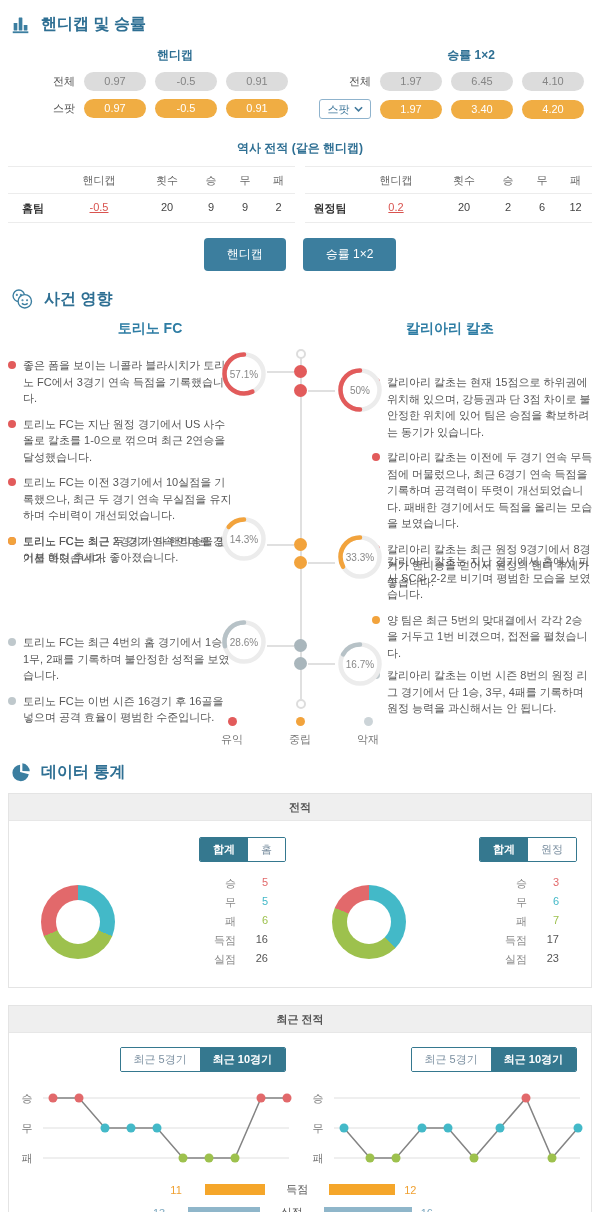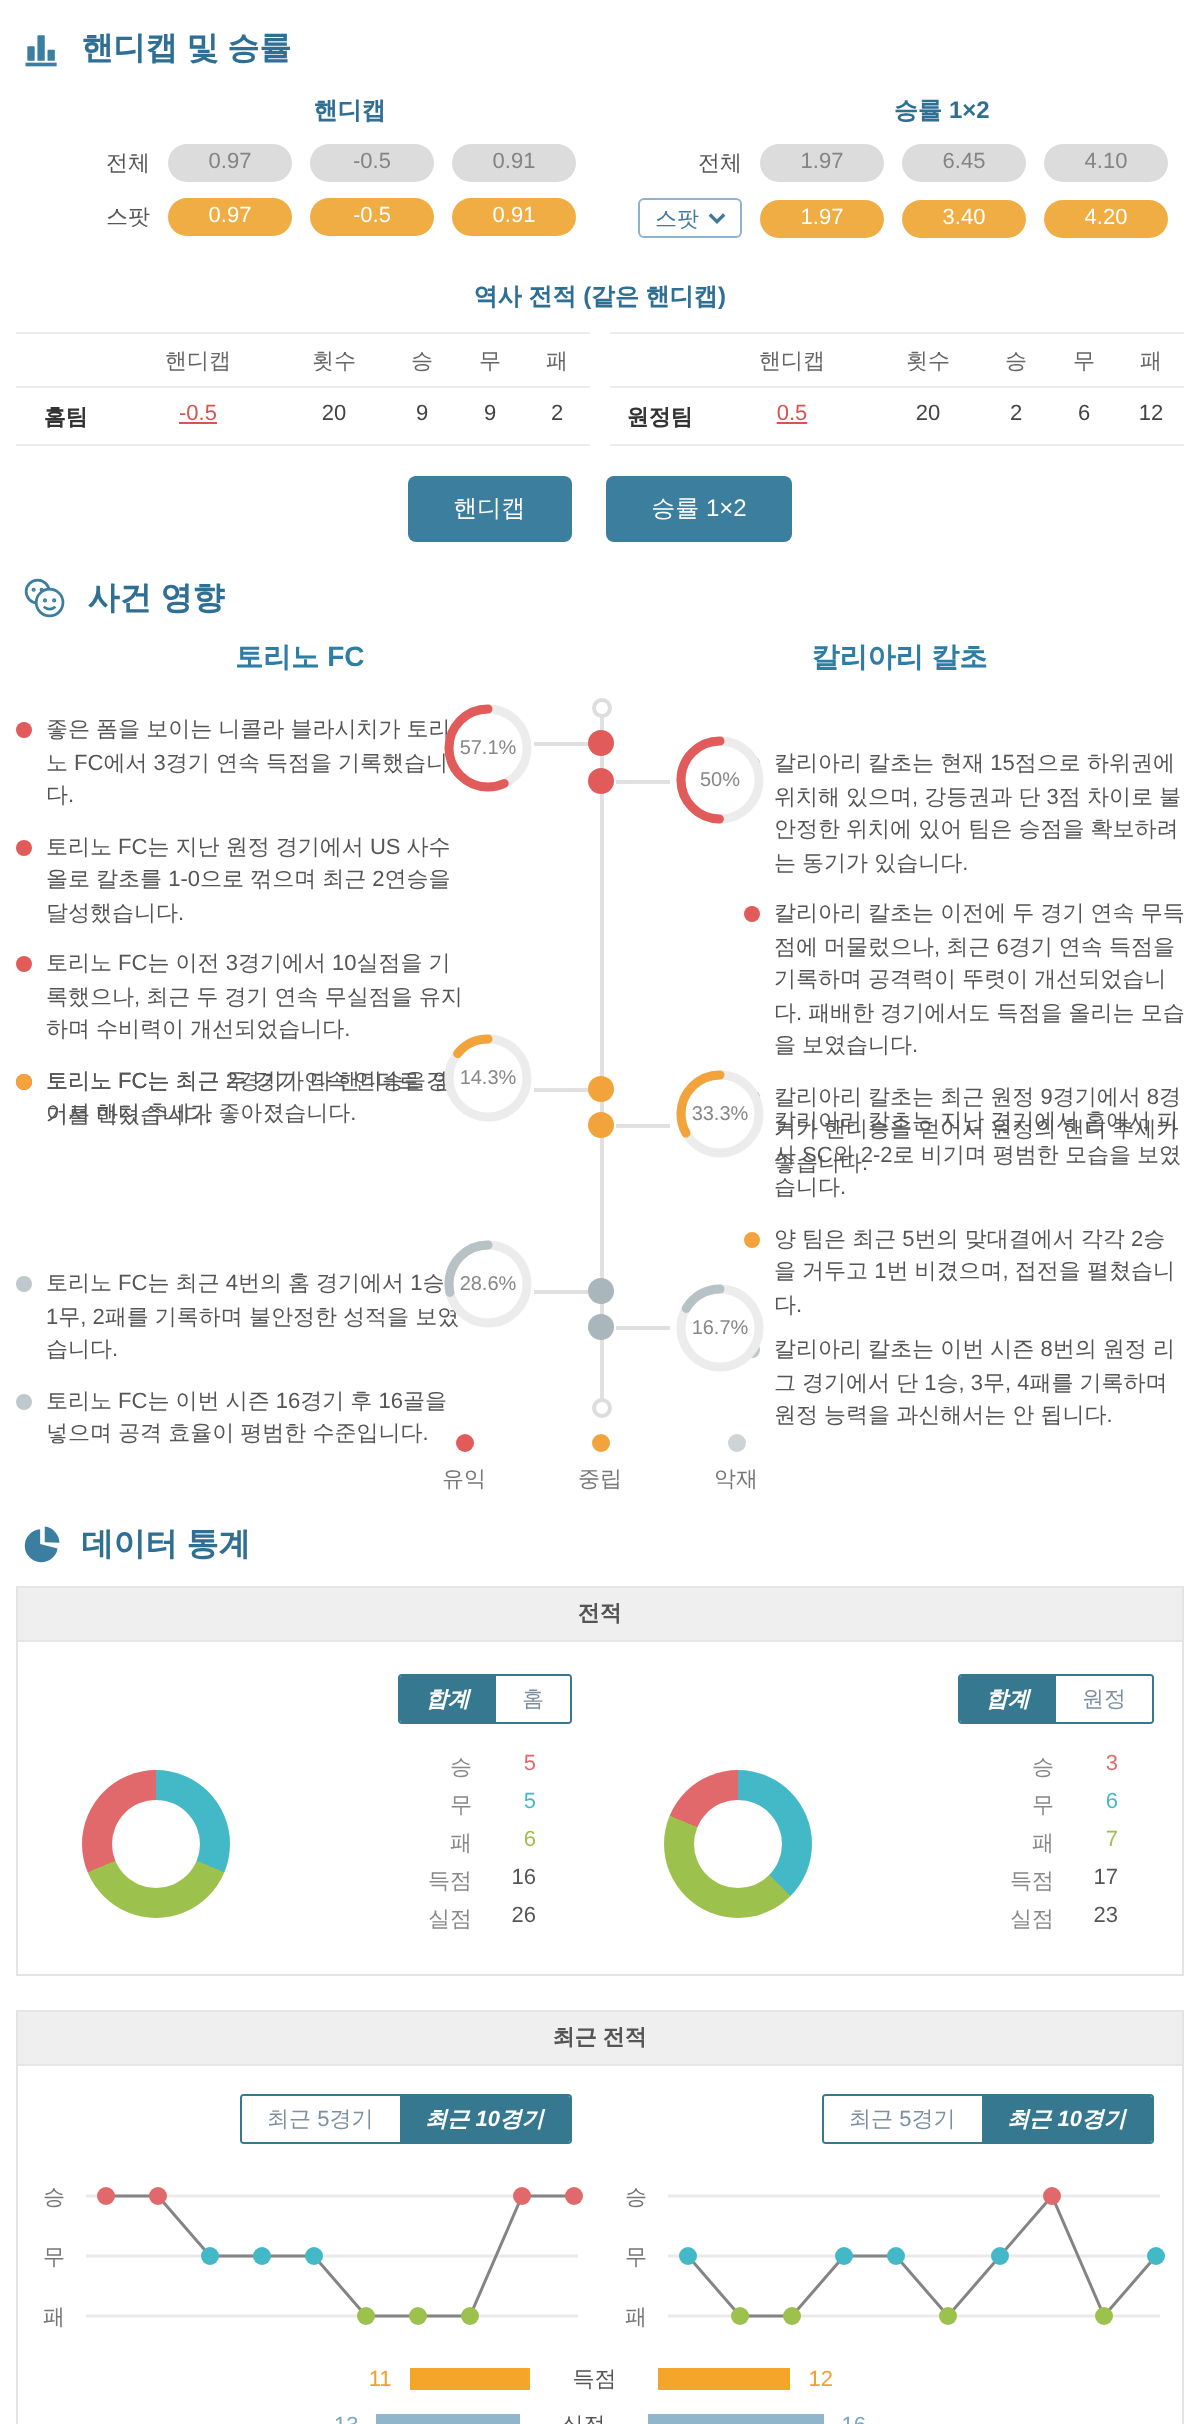--- a/index.html
+++ b/index.html
@@ -64,36 +64,36 @@
   .dot.benefit { background: #e25b5b; } .dot.neutral { background: #f2a33c; } .dot.bad { background: #ccd4d8; }
 
   
   .panel { margin: 6px 8px 17px; border: 1px solid #e4e4e4; }
   .panel-head { background: #efefef; height: 27px; line-height: 27px; text-align: center; font-size: 11px; color: #555; font-weight: bold; border-bottom: 1px solid #e7e7e7; }
   .record-body { display: flex; padding: 10px 0 16px; }
   .half { width: 50%; }
   .toggle-row { display: flex; justify-content: flex-end; padding-right: 14px; margin-top: 6px; }
   .toggle { display: flex; border: 1px solid #35788f; border-radius: 2px; overflow: hidden; }
   .tbtn { font-size: 11px; padding: 4px 13px; background: #fff; color: #7b8fa0; cursor: pointer; white-space: nowrap; }
-  .tbtn.sel { background: #35788f; color: #fff; font-weight: bold; font-style: italic; }
+  .tbtn.sel { background: #35788f; color: #fff; font-weight: bold; }
   .donut-row { display: flex; align-items: center; margin-top: 10px; }
   .donut { width: 74px; height: 74px; border-radius: 50%; margin-left: 32px; position: relative; }
   .donut::after { content: ""; position: absolute; inset: 15px; background: #fff; border-radius: 50%; }
   .stat-list { margin: 0 32px 0 auto; font-size: 11px; }
   .stat-row { display: flex; justify-content: flex-end; margin: 4px 0; }
   .stat-label { color: #888; min-width: 30px; text-align: right; }
   .stat-val { min-width: 22px; text-align: right; margin-left: 10px; color: #555; }
 
   .recent-body { padding: 8px 0 14px; }
   .recent-tops { display: flex; }
   .charts { display: flex; margin-top: 14px; }
   .chart-half { width: 50%; display: flex; justify-content: center; }
   .bar-rows { margin-top: 12px; }
   .bar-row { display: grid; grid-template-columns: 1fr auto 64px auto 1fr; align-items: center; margin: 8px 0; font-size: 11px; }
-  .bval-l { text-align: right; padding-right: 9px; }
+  .bval-l { text-align: right; padding-right: 23px; }
   .bar-l { height: 11px; justify-self: end; }
   .bar-c { text-align: center; color: #555; }
   .bar-r { height: 11px; }
   .bval-r { padding-left: 9px; }
 </style>
 </head>
 <body>
 
 <div class="sec-head">
   <span class="icn">
@@ -165,21 +165,21 @@
     <span class="bcell">2</span>
   </div>
   <div class="hist-table">
     <span class="hcell"></span>
     <span class="hcell">핸디캡</span>
     <span class="hcell">횟수</span>
     <span class="hcell">승</span>
     <span class="hcell">무</span>
     <span class="hcell">패</span>
     <span class="bcell team">원정팀</span>
-    <span class="bcell"><a class="hand-link">0.5</a></span>
+    <span class="bcell"><a class="hand-link">0.2</a></span>
     <span class="bcell">20</span>
     <span class="bcell">2</span>
     <span class="bcell">6</span>
     <span class="bcell">12</span>
   </div>
 </div>
 
 <div class="hist-btns">
   <button class="btn-primary">핸디캡</button>
   <button class="btn-primary">승률 1×2</button>

